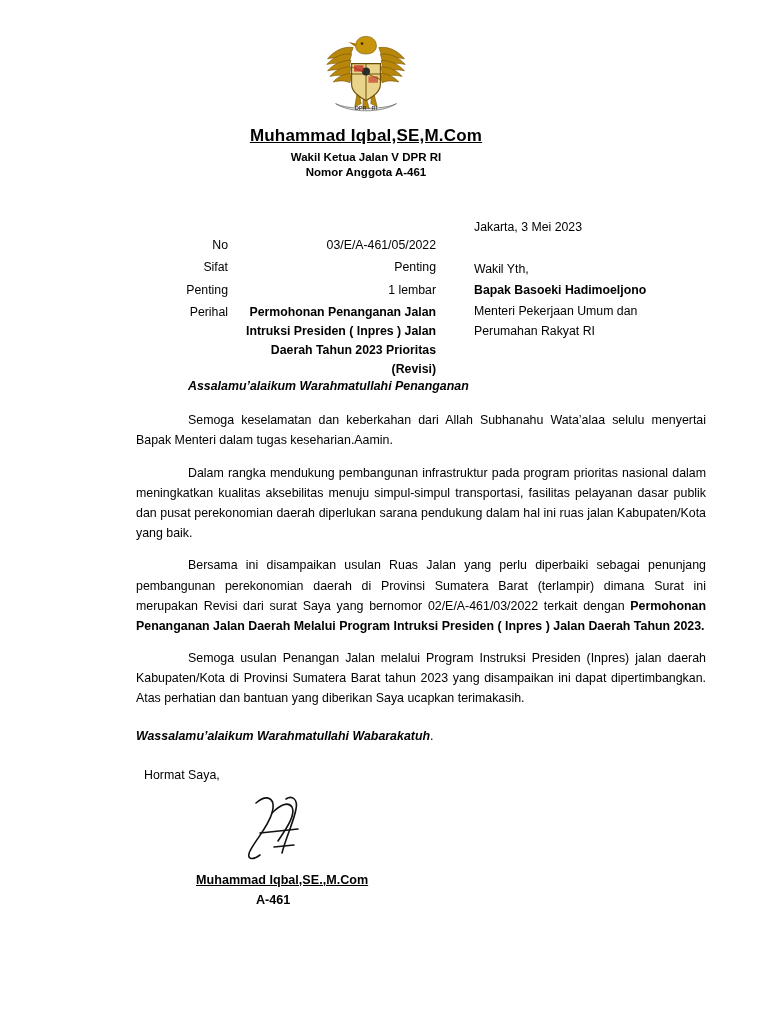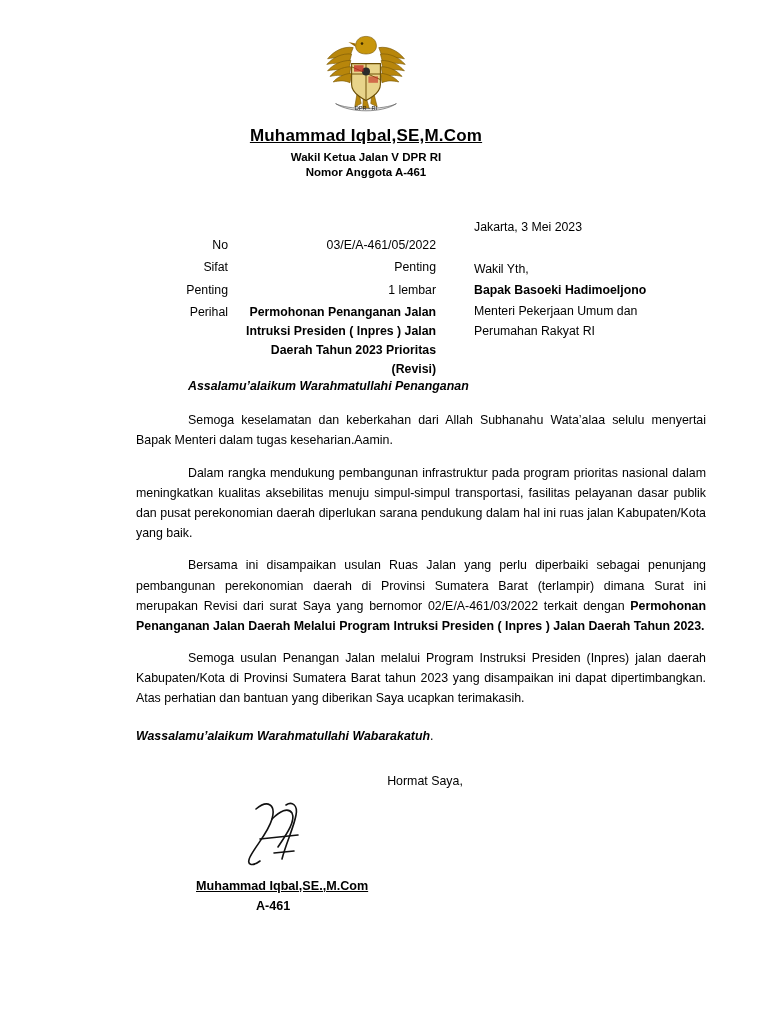--- a/index.html
+++ b/index.html
@@ -135,23 +135,22 @@
   .closing {
     font-style: italic;
     font-weight: bold;
     margin-top: 18px;
   }
   .closing .plain {
     font-style: normal;
     font-weight: normal;
   }
   .hormat {
-    margin-top: 24px;
+    margin-top: 18px;
     margin-left: 8px;
-    text-align: center;
   }
 
   
   .sign-zone {
     margin-top: 4px;
     padding-left: 82px;
     height: 108px;
     position: relative;
   }
   .signature-svg {

